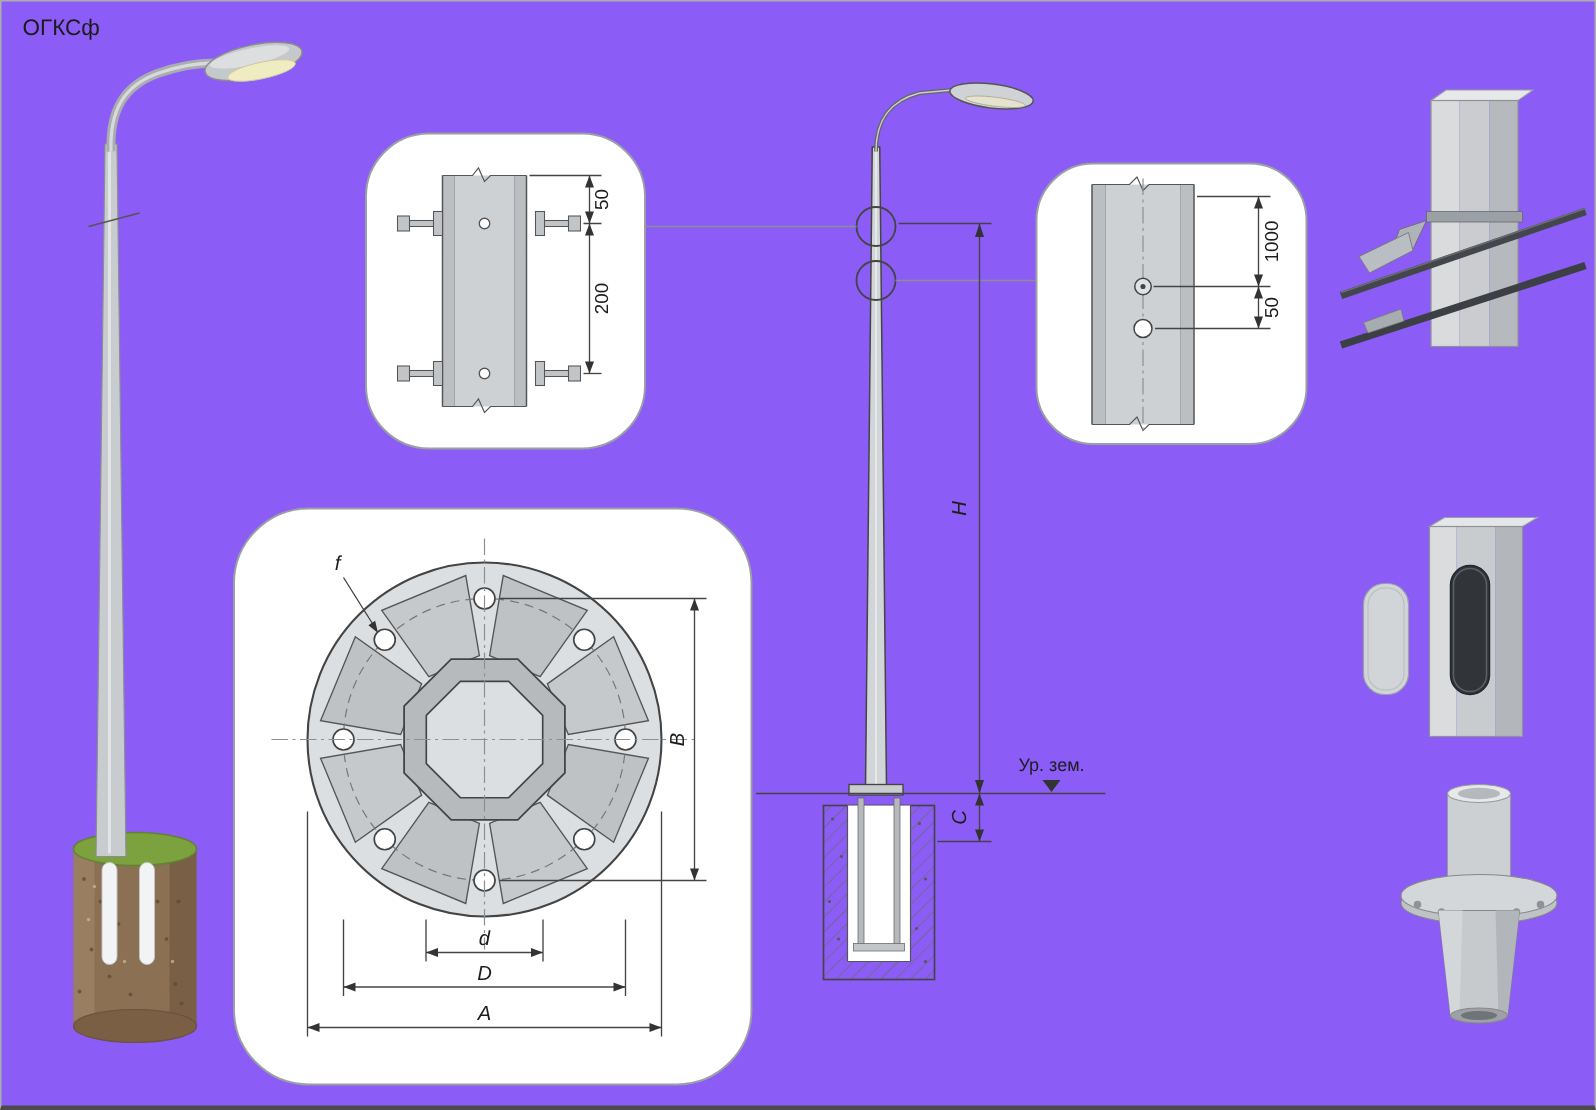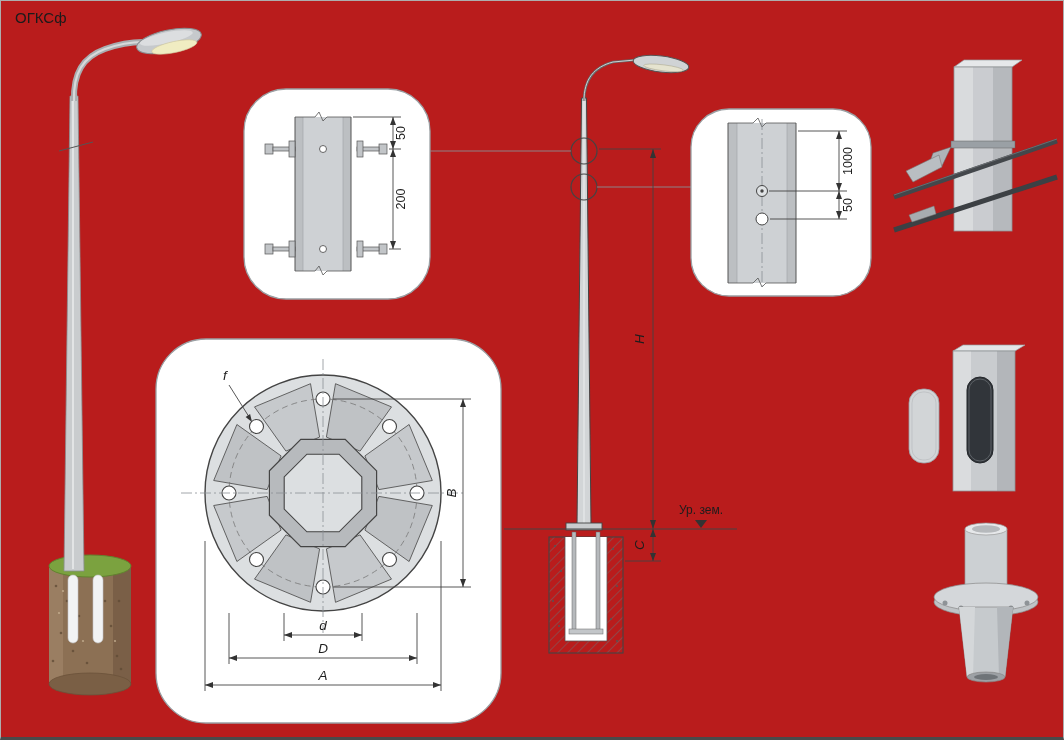--- a/index.html
+++ b/index.html
@@ -1,18 +1,18 @@
 <!DOCTYPE html>
 <html><head>
 <meta charset="utf-8">
 <style>
   html,body{margin:0;padding:0;background:#ffffff;}
   .canvas{
     position:relative;width:1064px;height:740px;box-sizing:border-box;
-    background:#b91c1c;border:1px solid #adadad;border-bottom:3px solid #4a4a4a;
+    background:#8b5cf6;border:1px solid #adadad;border-bottom:3px solid #4a4a4a;
     font-family:"Liberation Sans", sans-serif;overflow:hidden;
   }
   svg{position:absolute;left:0;top:0;}
   .dimline{stroke:#444;stroke-width:0.9;fill:none;}
   .thin{stroke:#555;stroke-width:0.8;fill:none;}
   .leader{stroke:#8a8f93;stroke-width:0.9;fill:none;}
   .arrow{fill:#333;stroke:none;}
   .dimnum{font-size:12.5px;fill:#1d1d1d;}
   .dimletter{font-size:13.5px;font-style:italic;fill:#1d1d1d;}
   .titletext{font-size:15px;fill:#1b1b1b;}

